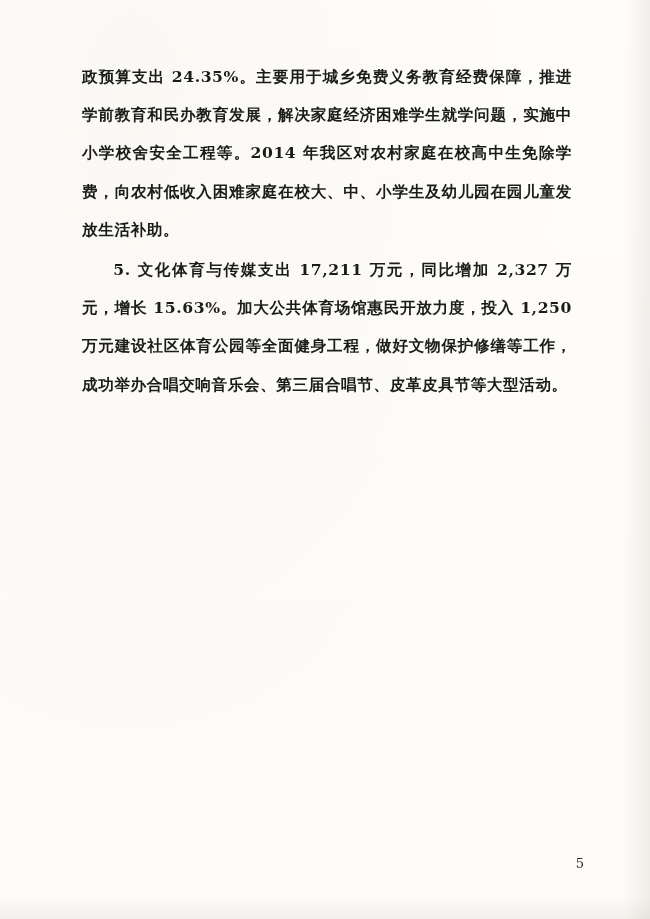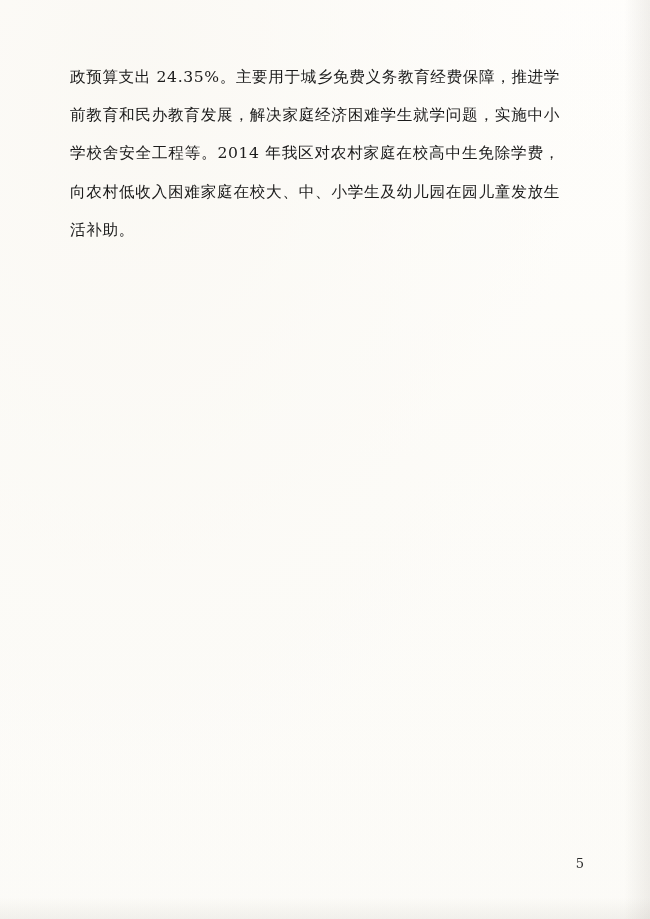--- a/index.html
+++ b/index.html
@@ -24,24 +24,25 @@
     content: "";
     position: absolute;
     inset: 0;
     background:
       radial-gradient(ellipse at 20% 10%, rgba(250,248,243,0.9) 0%, rgba(253,252,249,0.4) 60%),
       linear-gradient(180deg, #fffefc 0%, #fcfbf7 50%, #fbfaf6 100%);
     pointer-events: none;
   }
   .body-text {
     position: absolute;
-    left: 70px;
+    left: 82px;
     top: 58px;
     width: 490px;
     z-index: 2;
+    font-weight: bold;
   }
   p {
     margin: 0 0 2px 0;
     font-size: 15.6px;
     line-height: 38.2px;
     color: #1b1b1b;
     text-align: justify;
     text-justify: inter-ideograph;
     letter-spacing: 0.6px;
     font-family: "DejaVu Serif", serif;
@@ -80,19 +81,20 @@
     z-index: 4;
   }
 </style>
 </head>
 <body>
 
 <div class="page">
 
   <div class="body-text">
     <p class="">政预算支出 24.35%。主要用于城乡免费义务教育经费保障，推进学前教育和民办教育发展，解决家庭经济困难学生就学问题，实施中小学校舍安全工程等。2014 年我区对农村家庭在校高中生免除学费，向农村低收入困难家庭在校大、中、小学生及幼儿园在园儿童发放生活补助。</p>
+    <p class="indent">5. 文化体育与传媒支出 17,211 万元，同比增加 2,327 万元，增长 15.63%。加大公共体育场馆惠民开放力度，投入 1,250 万元建设社区体育公园等全面健身工程，做好文物保护修缮等工作，成功举办合唱交响音乐会、第三届合唱节、皮革皮具节等大型活动。</p>
   </div>
 
   <div class="page-number">5</div>
 
   <div class="edge-shade"></div>
   <div class="edge-shade-bottom"></div>
 </div>
 
 </body></html>

